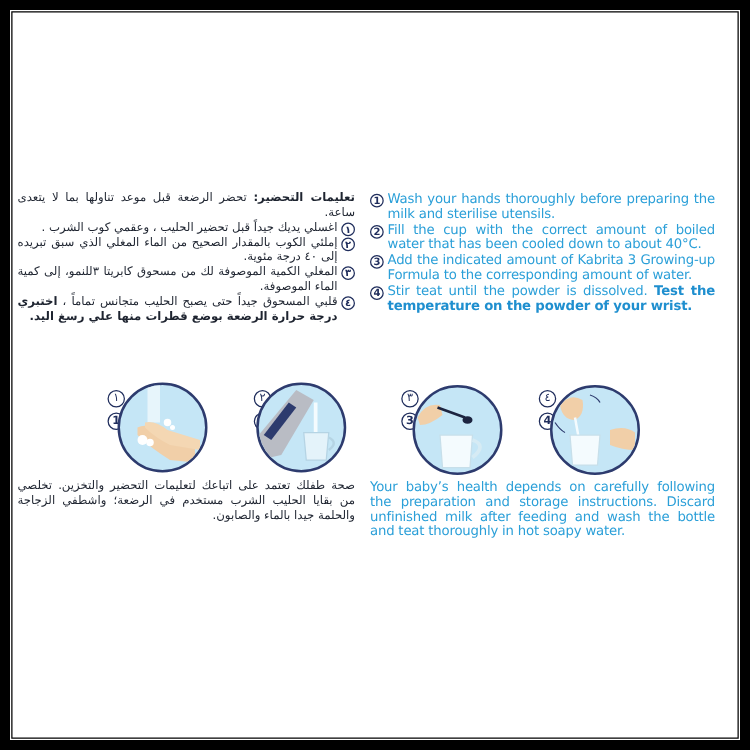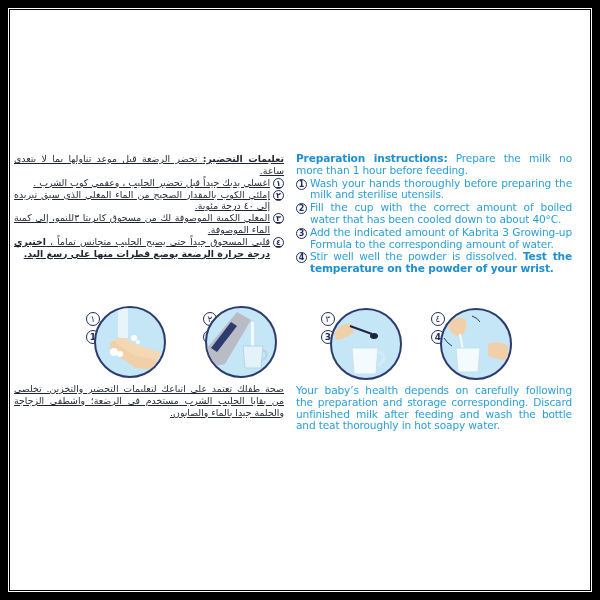--- a/index.html
+++ b/index.html
@@ -20,21 +20,20 @@
     letter-spacing: -0.15px;
   }
   .en b { font-weight: bold; color: #1f8fcf; }
   .ar {
     font-family: "DejaVu Sans", sans-serif;
     color: #1e2430;
     font-size: 9.4px;
     line-height: 11.8px;
     direction: rtl;
     text-align: justify;
-    text-decoration: underline;
   }
   .ar b { font-weight: bold; }
 
   .en-block { position: absolute; left: 296px; top: 153px; width: 276px; text-align: justify; }
   .en-step { display: flex; align-items: flex-start; margin-top: 1px; }
   .num-circle {
     flex: 0 0 auto; width: 11px; height: 11px; border-radius: 50%;
     border: 1px solid #1f2d5c; color: #1f2d5c;
     font-size: 8px; line-height: 9px; text-align: center;
     font-family: "DejaVu Sans", sans-serif; font-weight: bold;
@@ -79,36 +78,35 @@
     <span class="num-circle">٣</span>
     <span class="step-text">المغلي الكمية الموصوفة لك من مسحوق كابريتا ٣للنمو، إلى كمية الماء الموصوفة.</span>
   </div>
   <div class="ar-step">
     <span class="num-circle">٤</span>
     <span class="step-text"><span>قلبي المسحوق جيداً حتى يصبح الحليب متجانس تماماً ، </span><b>اختبري درجة حرارة الرضعة بوضع قطرات منها علي رسغ اليد.</b></span>
   </div>
 </div>
 
 <div class="en en-block">
-  <p><b>Preparation instructions:</b><span> Prepare the milk no more than 1 hour before feeding.</span></p>
   <div class="en-step">
     <span class="num-circle">1</span>
     <span class="step-text">Wash your hands thoroughly before preparing the milk and sterilise utensils.</span>
   </div>
   <div class="en-step">
     <span class="num-circle">2</span>
     <span class="step-text">Fill the cup with the correct amount of boiled water that has been cooled down to about 40°C.</span>
   </div>
   <div class="en-step">
     <span class="num-circle">3</span>
     <span class="step-text">Add the indicated amount of Kabrita 3 Growing-up Formula to the corresponding amount of water.</span>
   </div>
   <div class="en-step">
     <span class="num-circle">4</span>
-    <span class="step-text"><span>Stir well well the powder is dissolved. </span><b>Test the temperature on the powder of your wrist.</b></span>
+    <span class="step-text"><span>Stir teat until the powder is dissolved. </span><b>Test the temperature on the powder of your wrist.</b></span>
   </div>
 </div>
 
 <div class="label-stack" style="left:86px; top:312px;">
   <span class="num-circle">١</span>
   <span class="num-circle bold">1</span>
 </div>
 <div class="illus" style="left:94px; top:306px;">
   <div class="circle">
     <svg width="68" height="68" viewBox="0 0 68 68">
@@ -169,14 +167,14 @@
       <path d="M14 38 L38 38 L36 62 L16 62 Z" fill="#f4fbfe" stroke="#c7dfea" stroke-width="1"></path>
       <path d="M46 34 Q58 30 66 36 L66 50 Q56 50 46 46 Z" fill="#f1cfa8"></path>
     </svg>
   </div>
 </div>
 
 <div class="ar ar-foot">
   <p>صحة طفلك تعتمد على اتباعك لتعليمات التحضير والتخزين. تخلصي من بقايا الحليب الشرب مستخدم في الرضعة؛ واشطفي الزجاجة والحلمة جيدا بالماء والصابون.</p>
 </div>
 <div class="en en-foot">
-  <p>Your baby’s health depends on carefully following the preparation and storage corresponding. Discard unfinished milk after feeding and wash the bottle and teat thoroughly in hot soapy water.</p>
+  <p>Your baby’s health depends on carefully following the preparation and storage instructions. Discard unfinished milk after feeding and wash the bottle and teat thoroughly in hot soapy water.</p>
 </div>
 
 </body></html>

